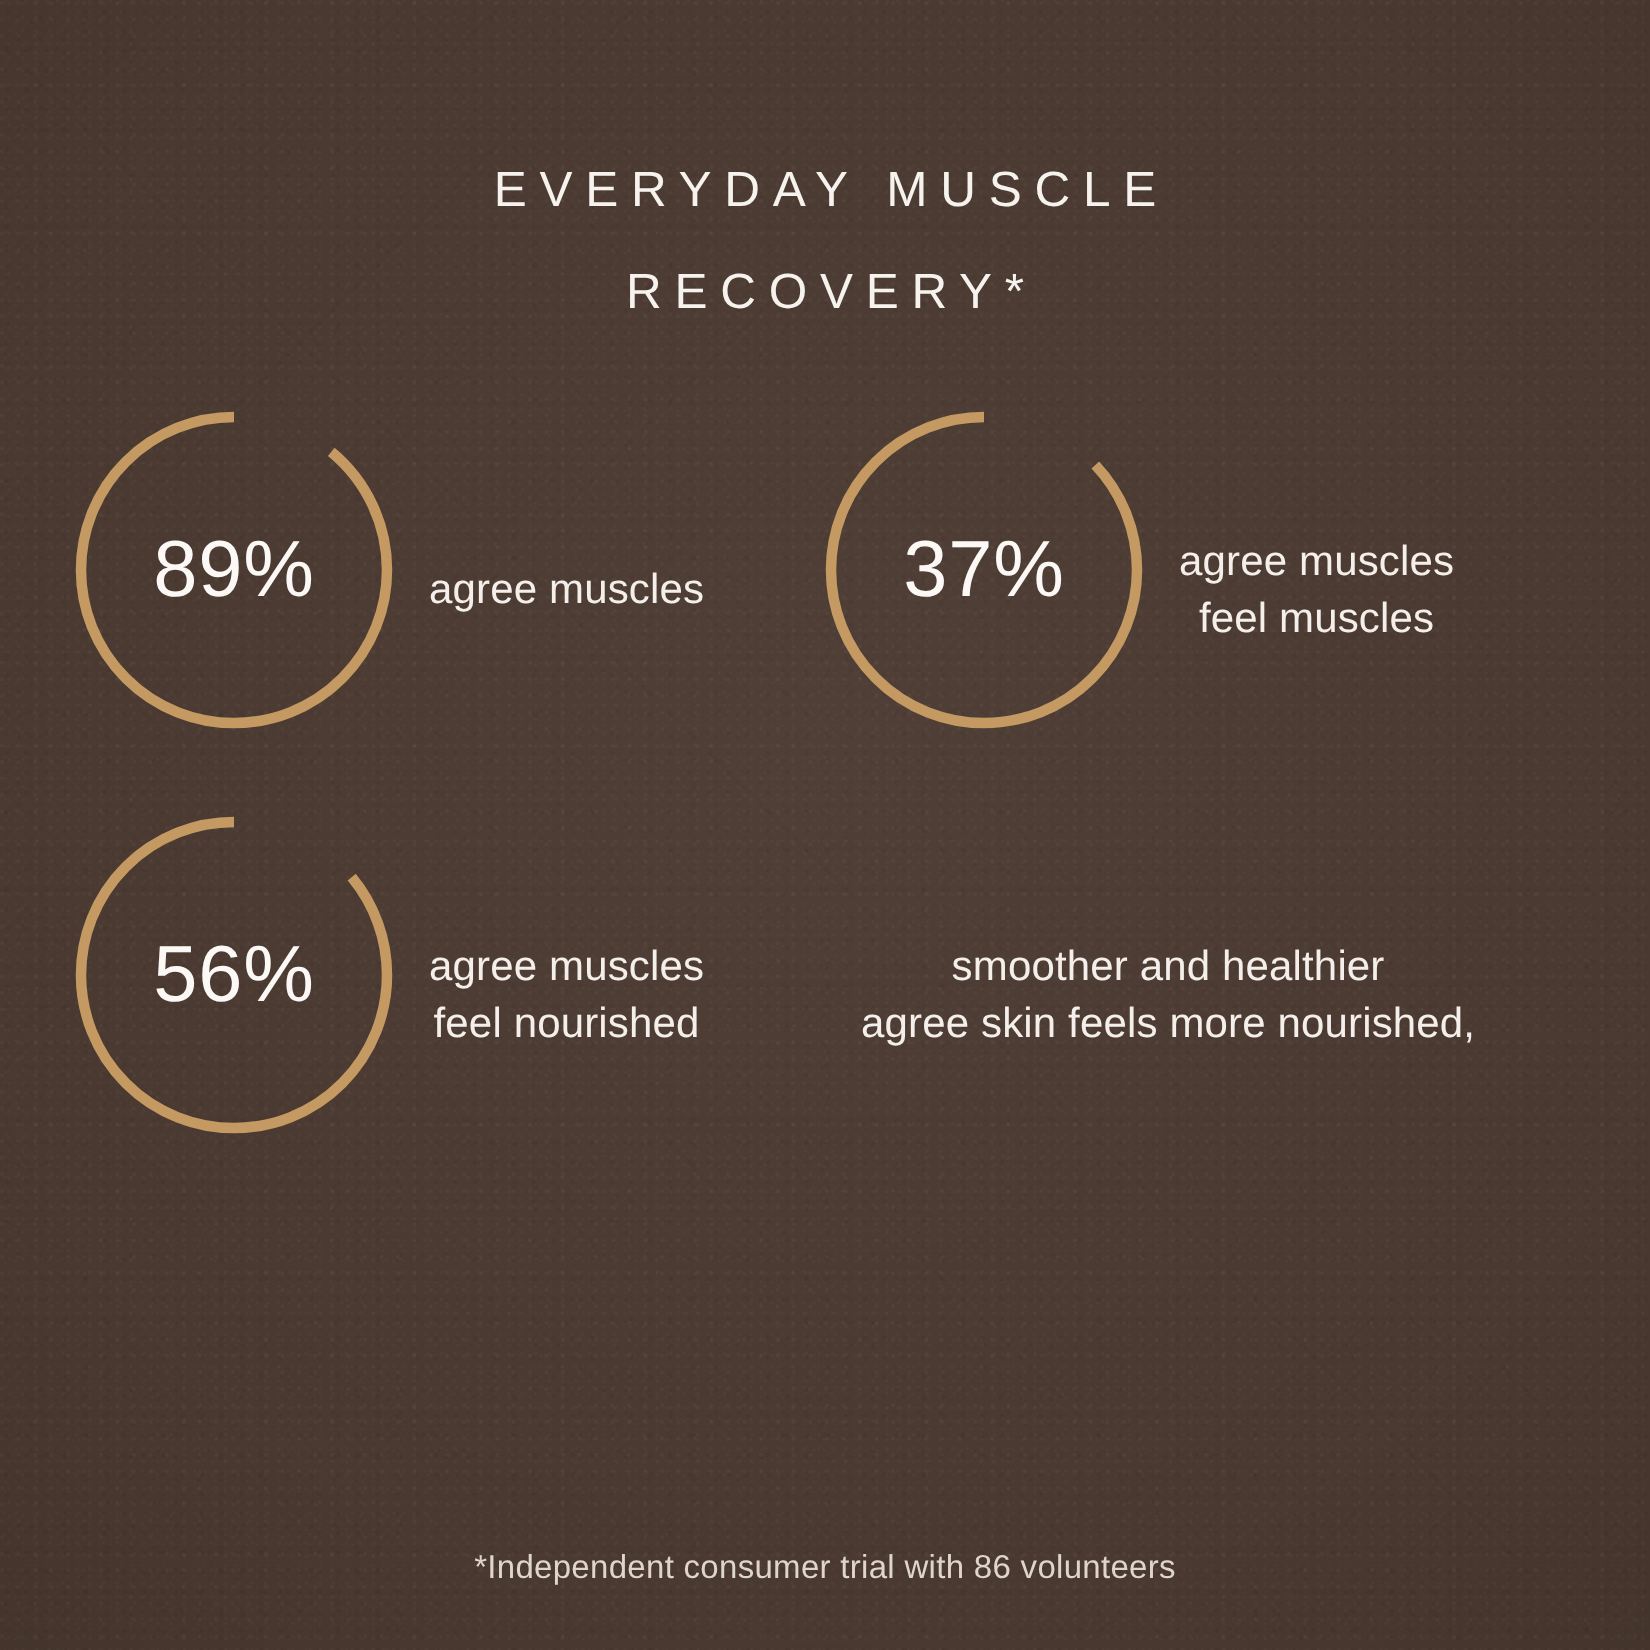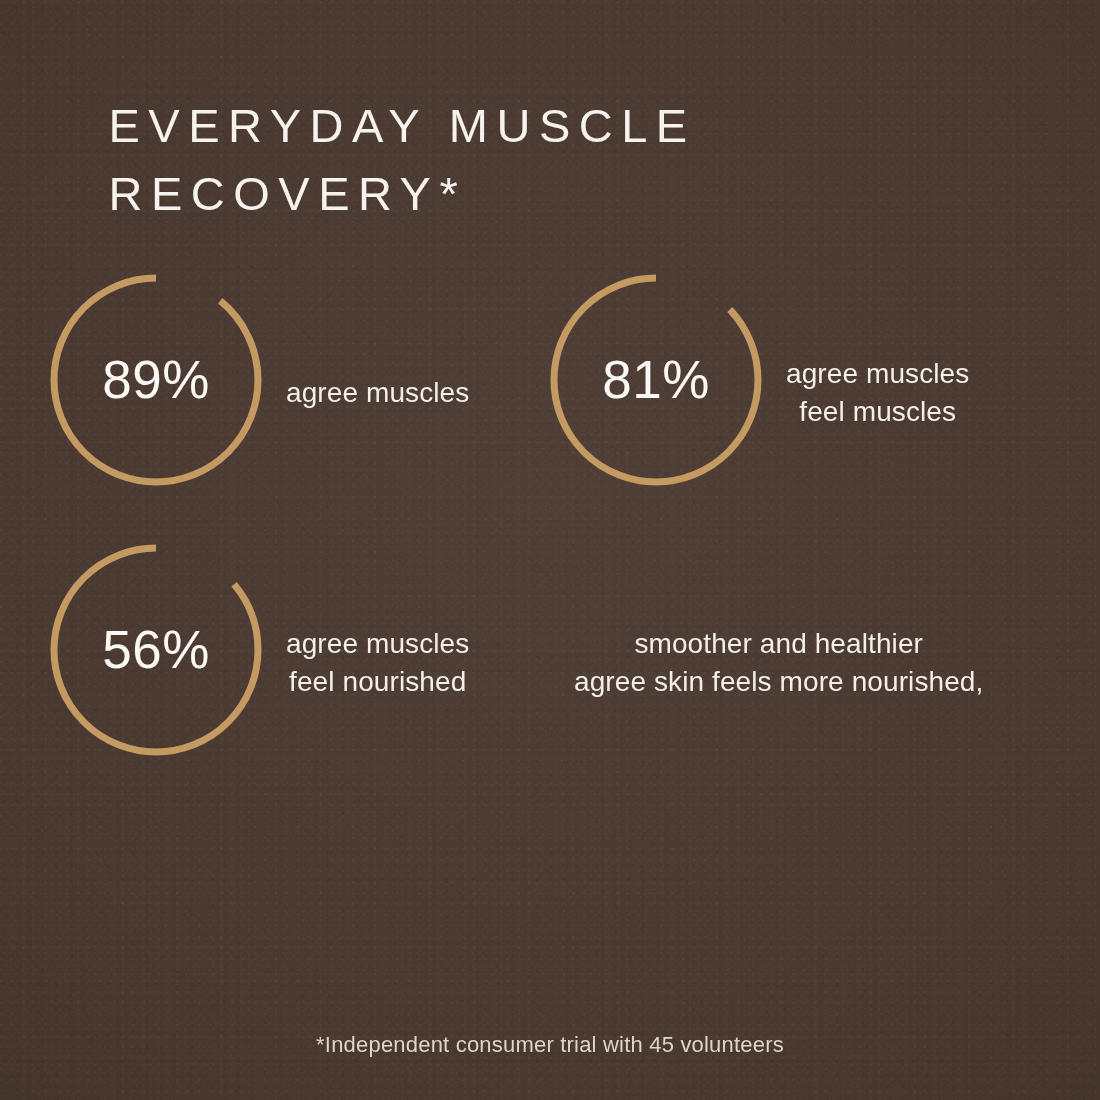--- a/index.html
+++ b/index.html
@@ -49,22 +49,23 @@
     height:1100px;
     display:flex;
     flex-direction:column;
     align-items:center;
   }
 
   
   .title {
     margin-top:92px;
     width:900px;
+    text-align:center;
     color:#f6f2ee;
-    font-size:47px;
+    font-size:33px;
     font-weight:300;
     letter-spacing:8.5px;
     line-height:68px;
     text-transform:uppercase;
     text-indent:8.5px;
   }
   .title .line { display:block; }
 
   
   .stats {
@@ -163,21 +164,21 @@
       <div class="stat-caption">
         <span class="cline">agree muscles</span>
       </div>
     </div>
 
     <div class="stat">
       <div class="ring-wrap">
         <svg viewBox="0 0 212 212">
           <circle class="ring-arc" cx="106" cy="106" r="102" stroke="#c49a62" stroke-width="7" stroke-dasharray="557.5698641591165 83.31503717320129" stroke-dashoffset="0" transform="rotate(-90 106 106) scale(1,-1) translate(0,-212)"></circle>
         </svg>
-        <div class="ring-value">81%</div>
+        <div class="ring-value">37%</div>
       </div>
       <div class="stat-caption">
         <span class="cline">agree muscles</span>
         <span class="cline">feel muscles</span>
       </div>
     </div>
 
     <div class="stat">
       <div class="ring-wrap">
         <svg viewBox="0 0 212 212">
@@ -193,15 +194,15 @@
 
     <div class="stat wide">
       <div class="stat-caption">
         <span class="cline">smoother and healthier</span>
         <span class="cline">agree skin feels more nourished,</span>
       </div>
     </div>
 
   </div>
 
-  <div class="footnote">*Independent consumer trial with 45 volunteers</div>
+  <div class="footnote">*Independent consumer trial with 86 volunteers</div>
 
 </div>
 
 </body></html>

